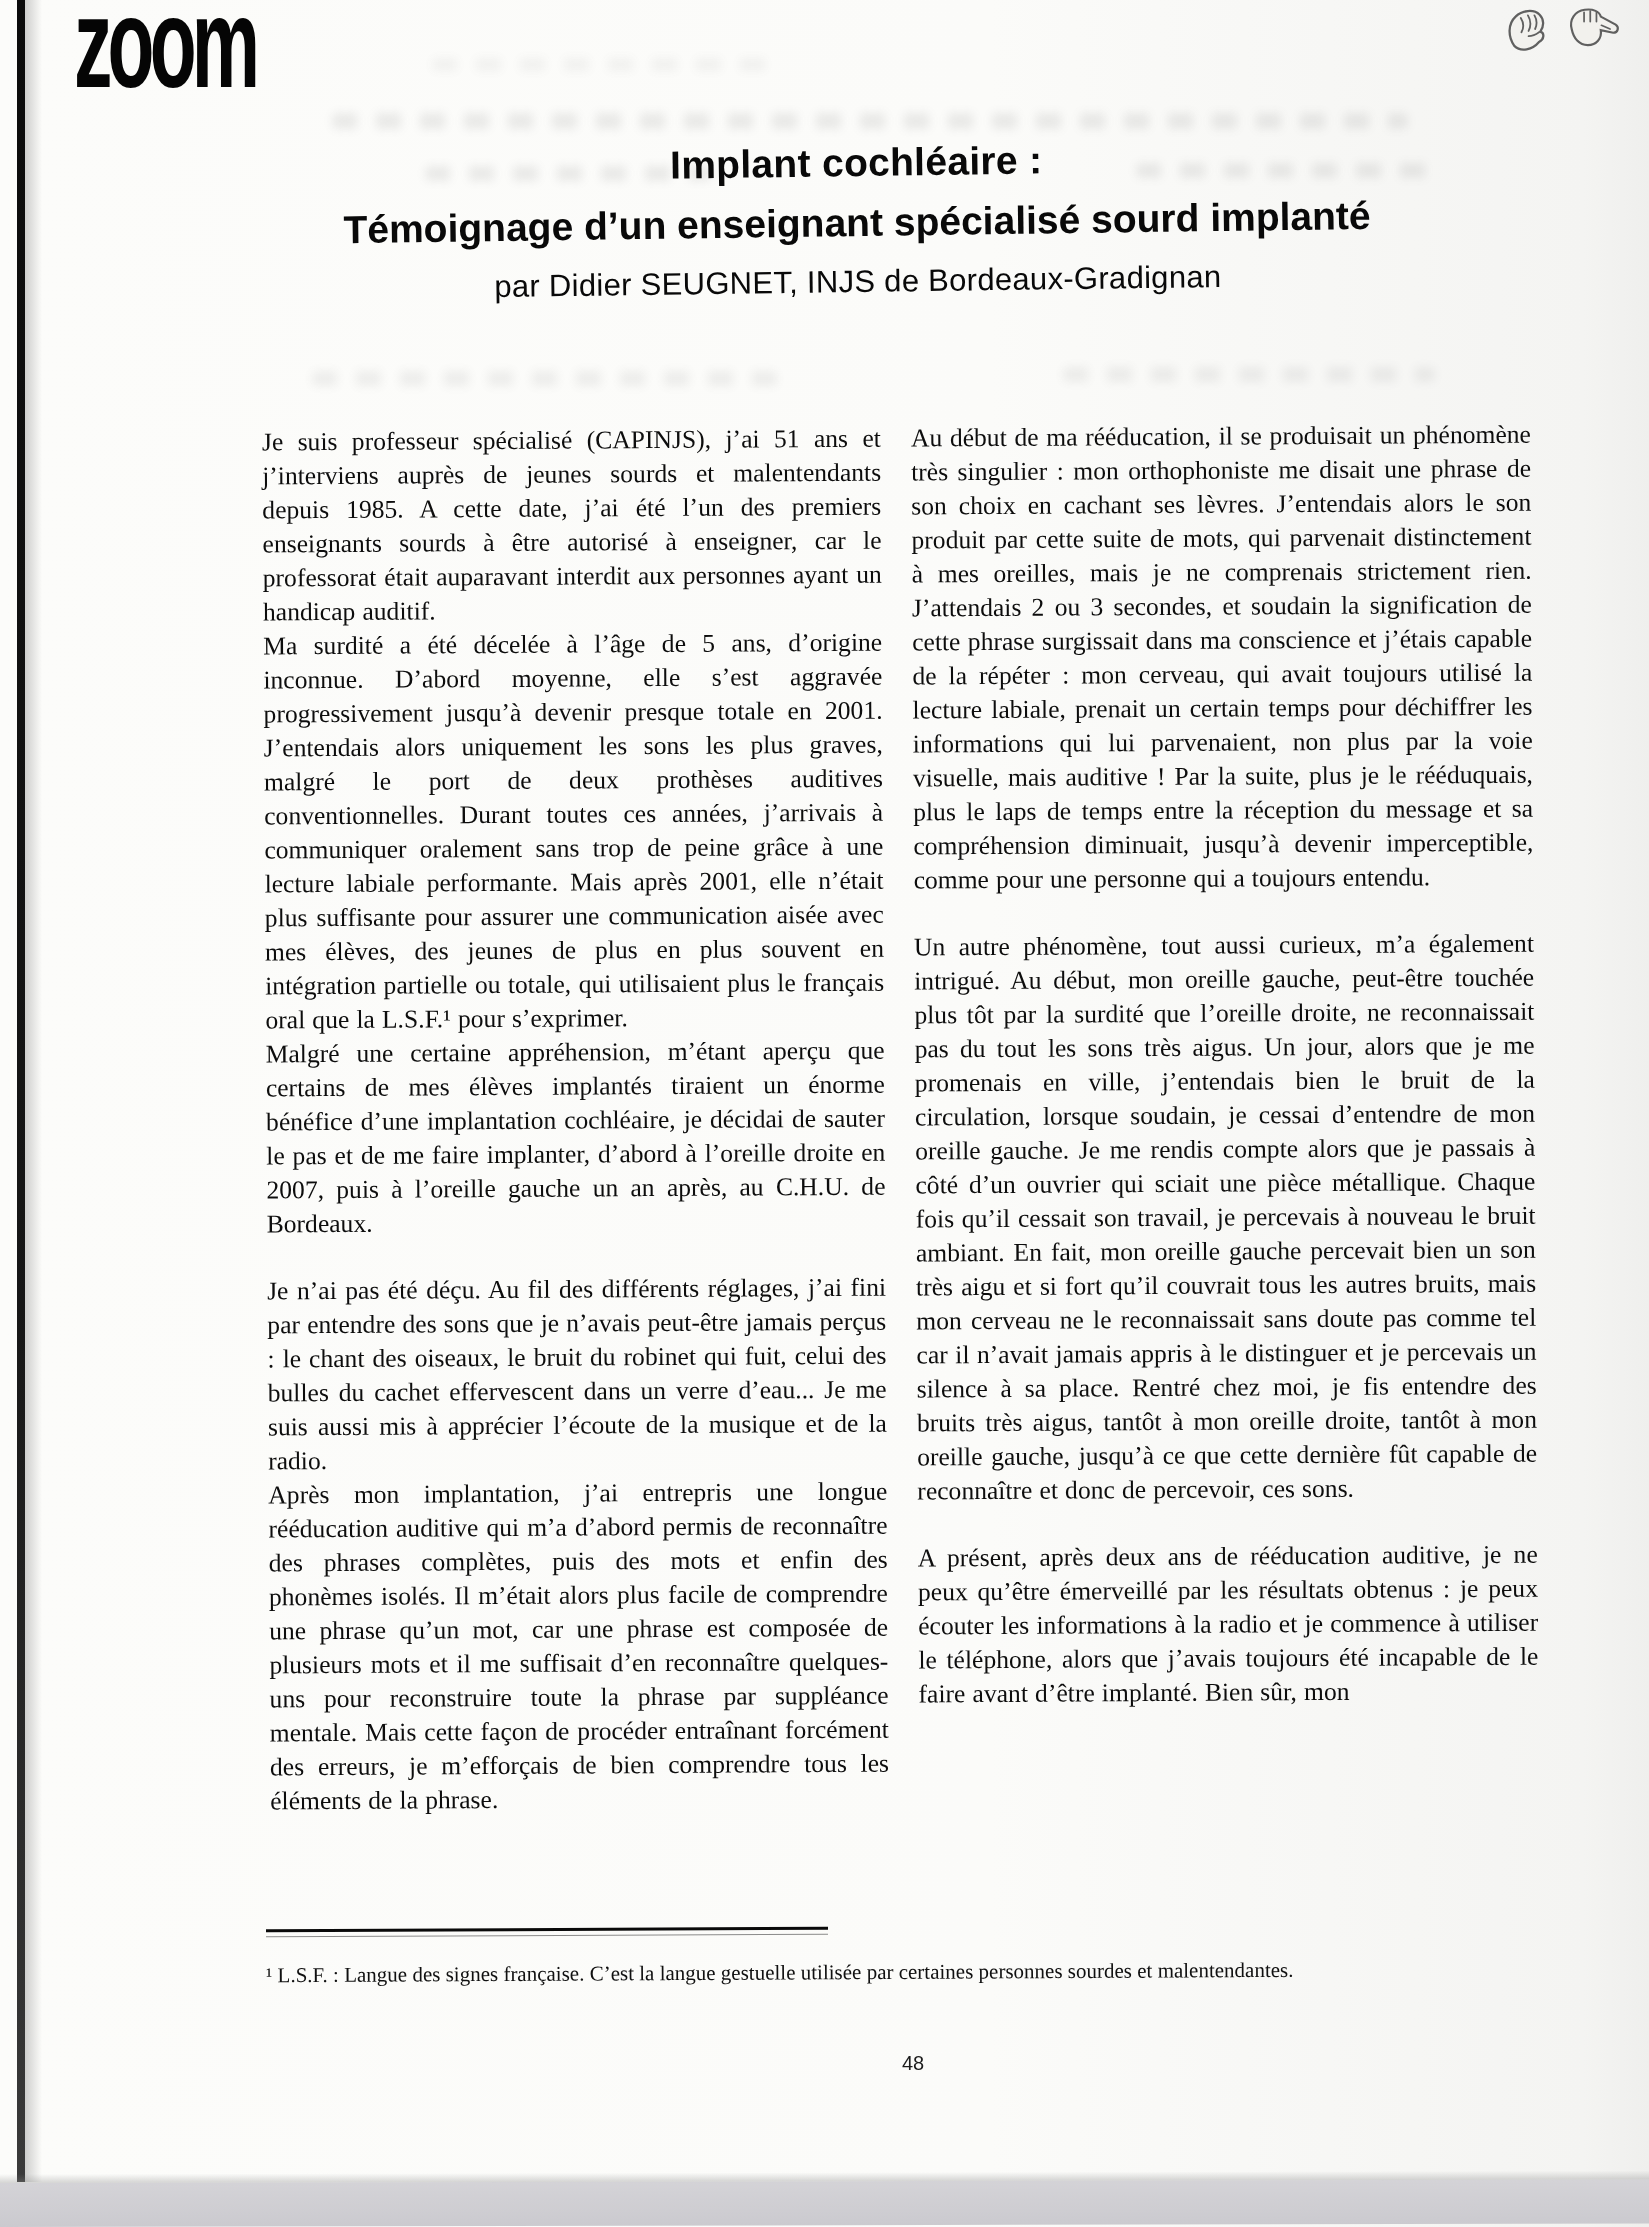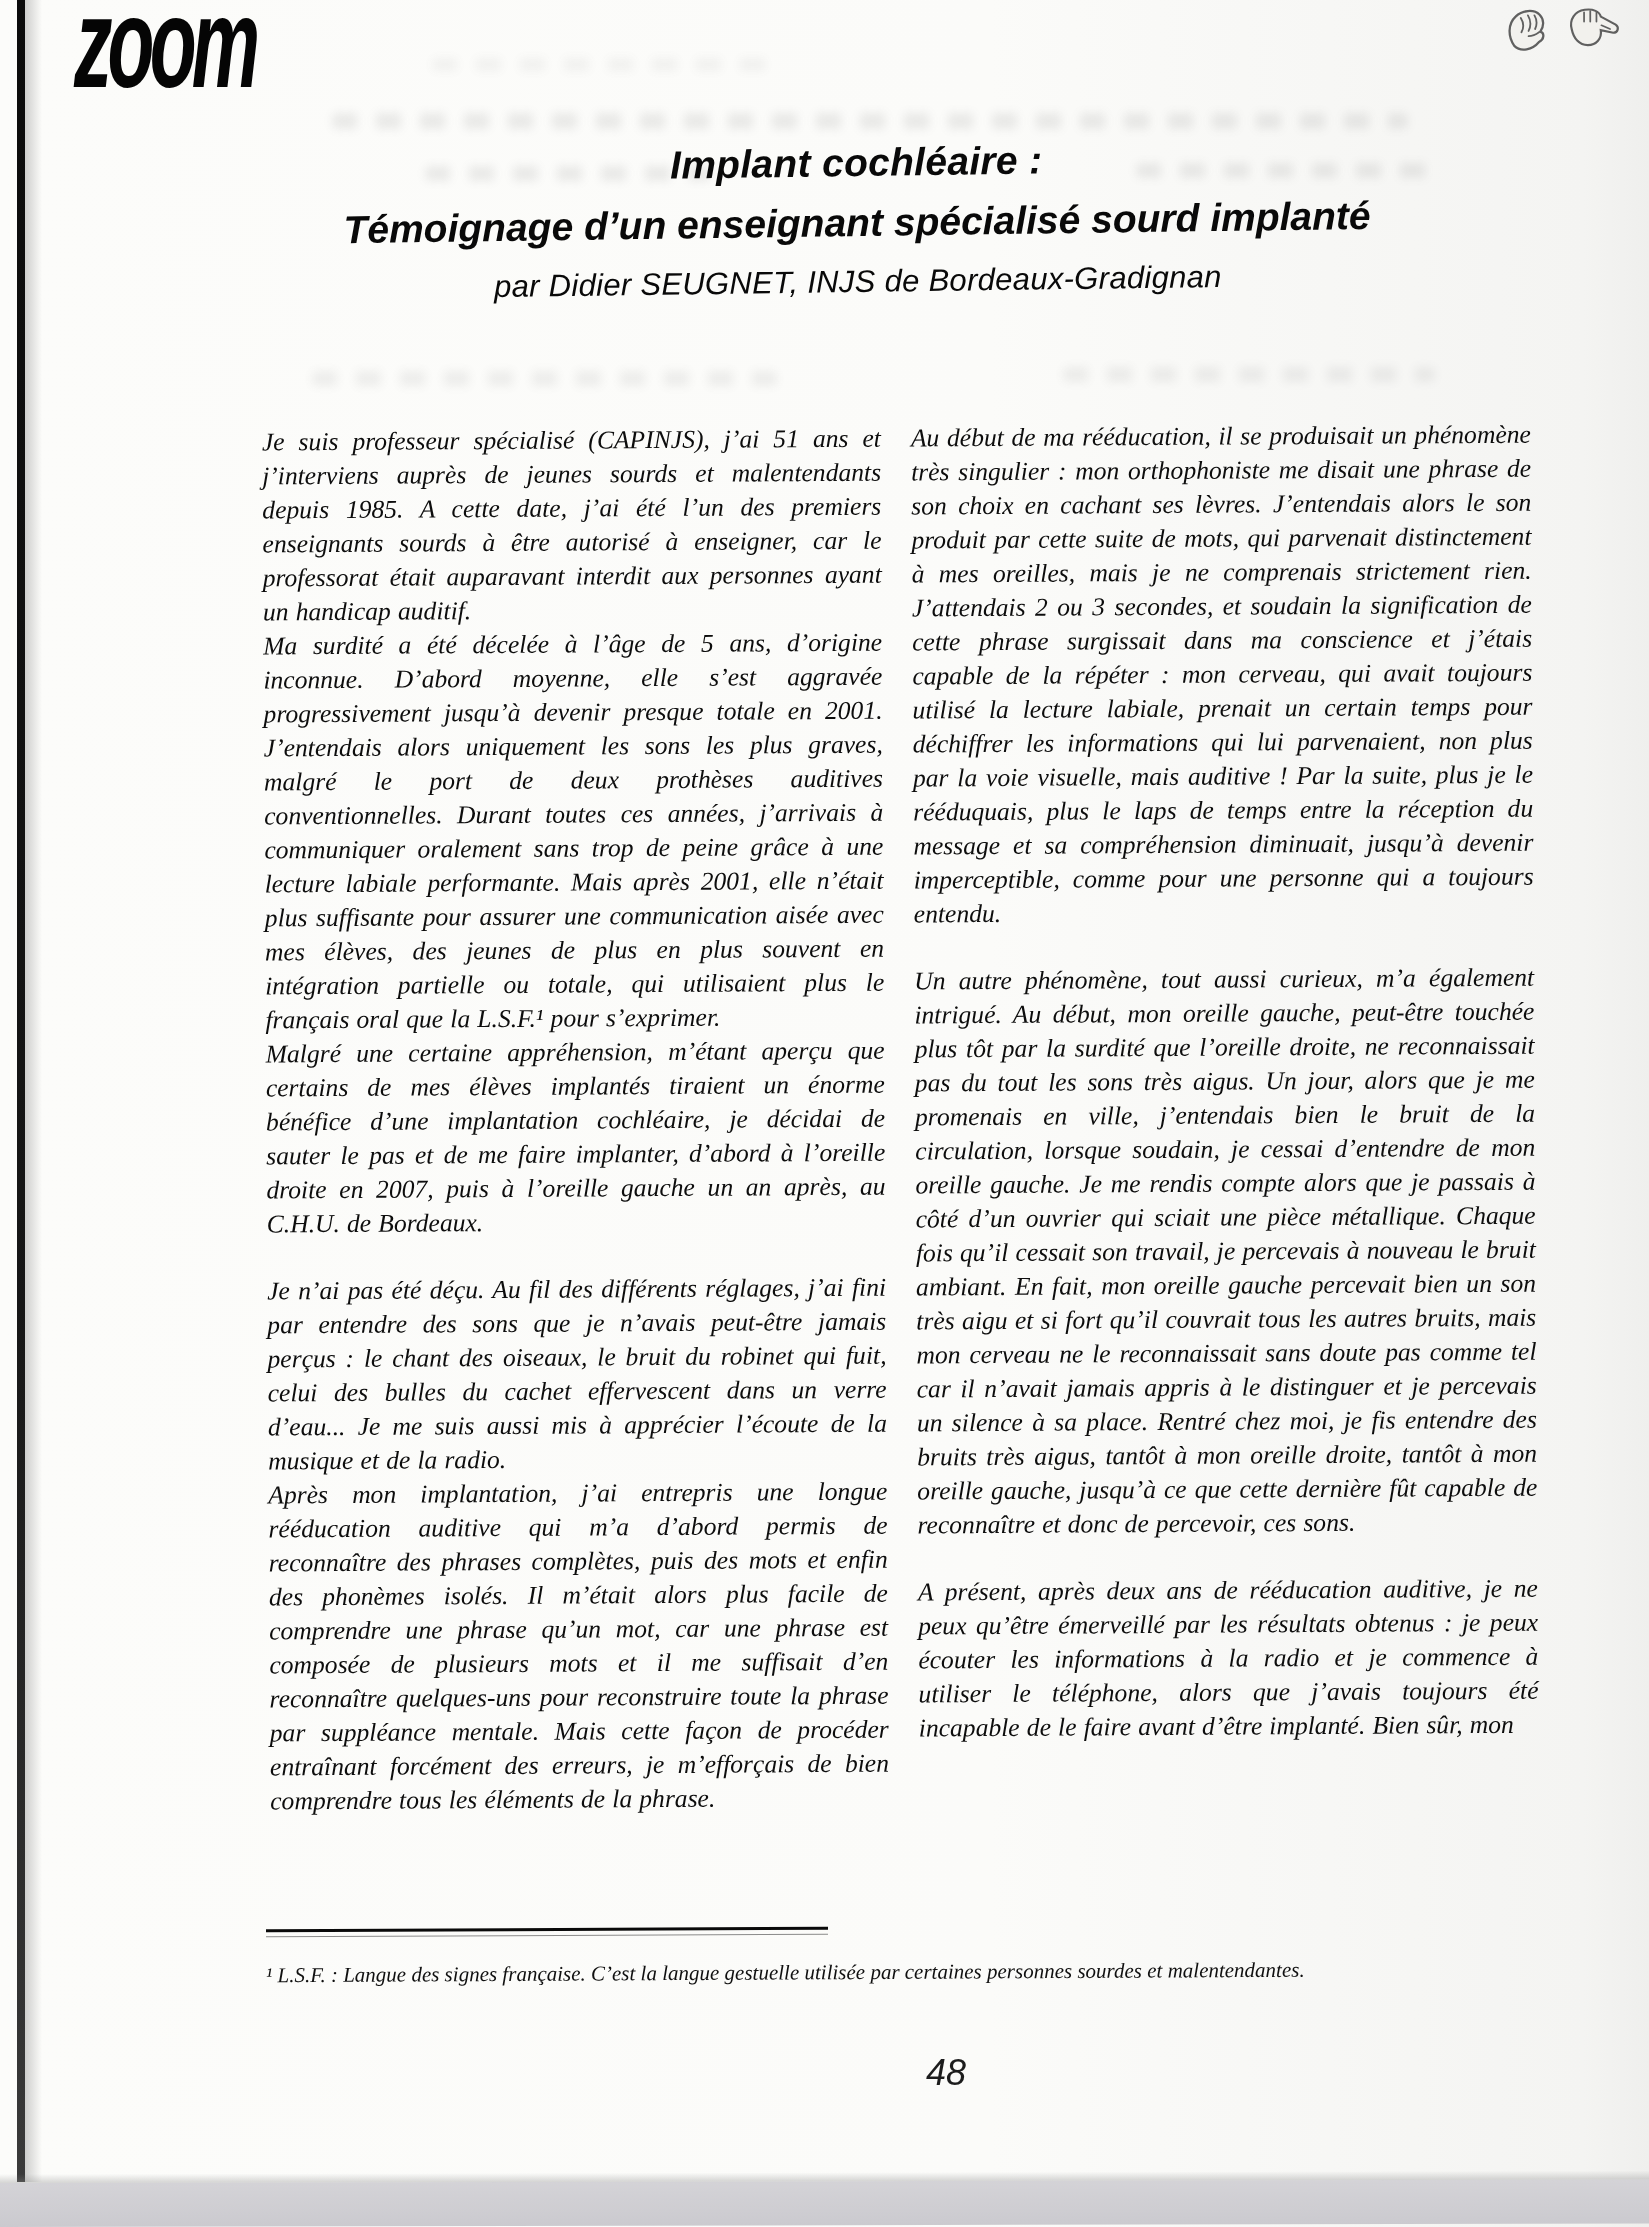--- a/index.html
+++ b/index.html
@@ -9,21 +9,20 @@
     height: 2227px;
     background: #e9e9eb;
     overflow: hidden;
   }
   .page {
     position: absolute;
     inset: 0;
     background: linear-gradient(90deg, #fcfcfa 0%, #fbfbf9 60%, #f4f4f2 96%, #efefed 100%);
     font-family: "Liberation Serif", serif;
     color: #0d0d0d;
-    font-style: italic;
   }
   
   .scan-edge-left {
     position: absolute;
     left: 17.3px; top: 0;
     width: 7.3px; height: 2182px;
     background: linear-gradient(180deg, #0b0b0b 0%, #161616 60%, #3a3a3a 100%);
   }
   .scan-edge-left-halo {
     position: absolute;
@@ -152,23 +151,23 @@
     width: 1219px;
     font-size: 21px;
     line-height: 26.6px;
     transform: rotate(-0.3deg);
     color: #101010;
   }
   .page-number {
     position: absolute;
     left: 860px; top: 2052px;
     width: 106px;
-    text-align: right;
+    text-align: center;
     font-family: "Liberation Sans", sans-serif;
-    font-size: 36px;
+    font-size: 20px;
     color: #1c1c1c;
   }
 </style>
 </head>
 <body>
 
 <div class="page">
 
   <div class="scan-edge-left"></div>
   <div class="scan-edge-left-halo"></div>

